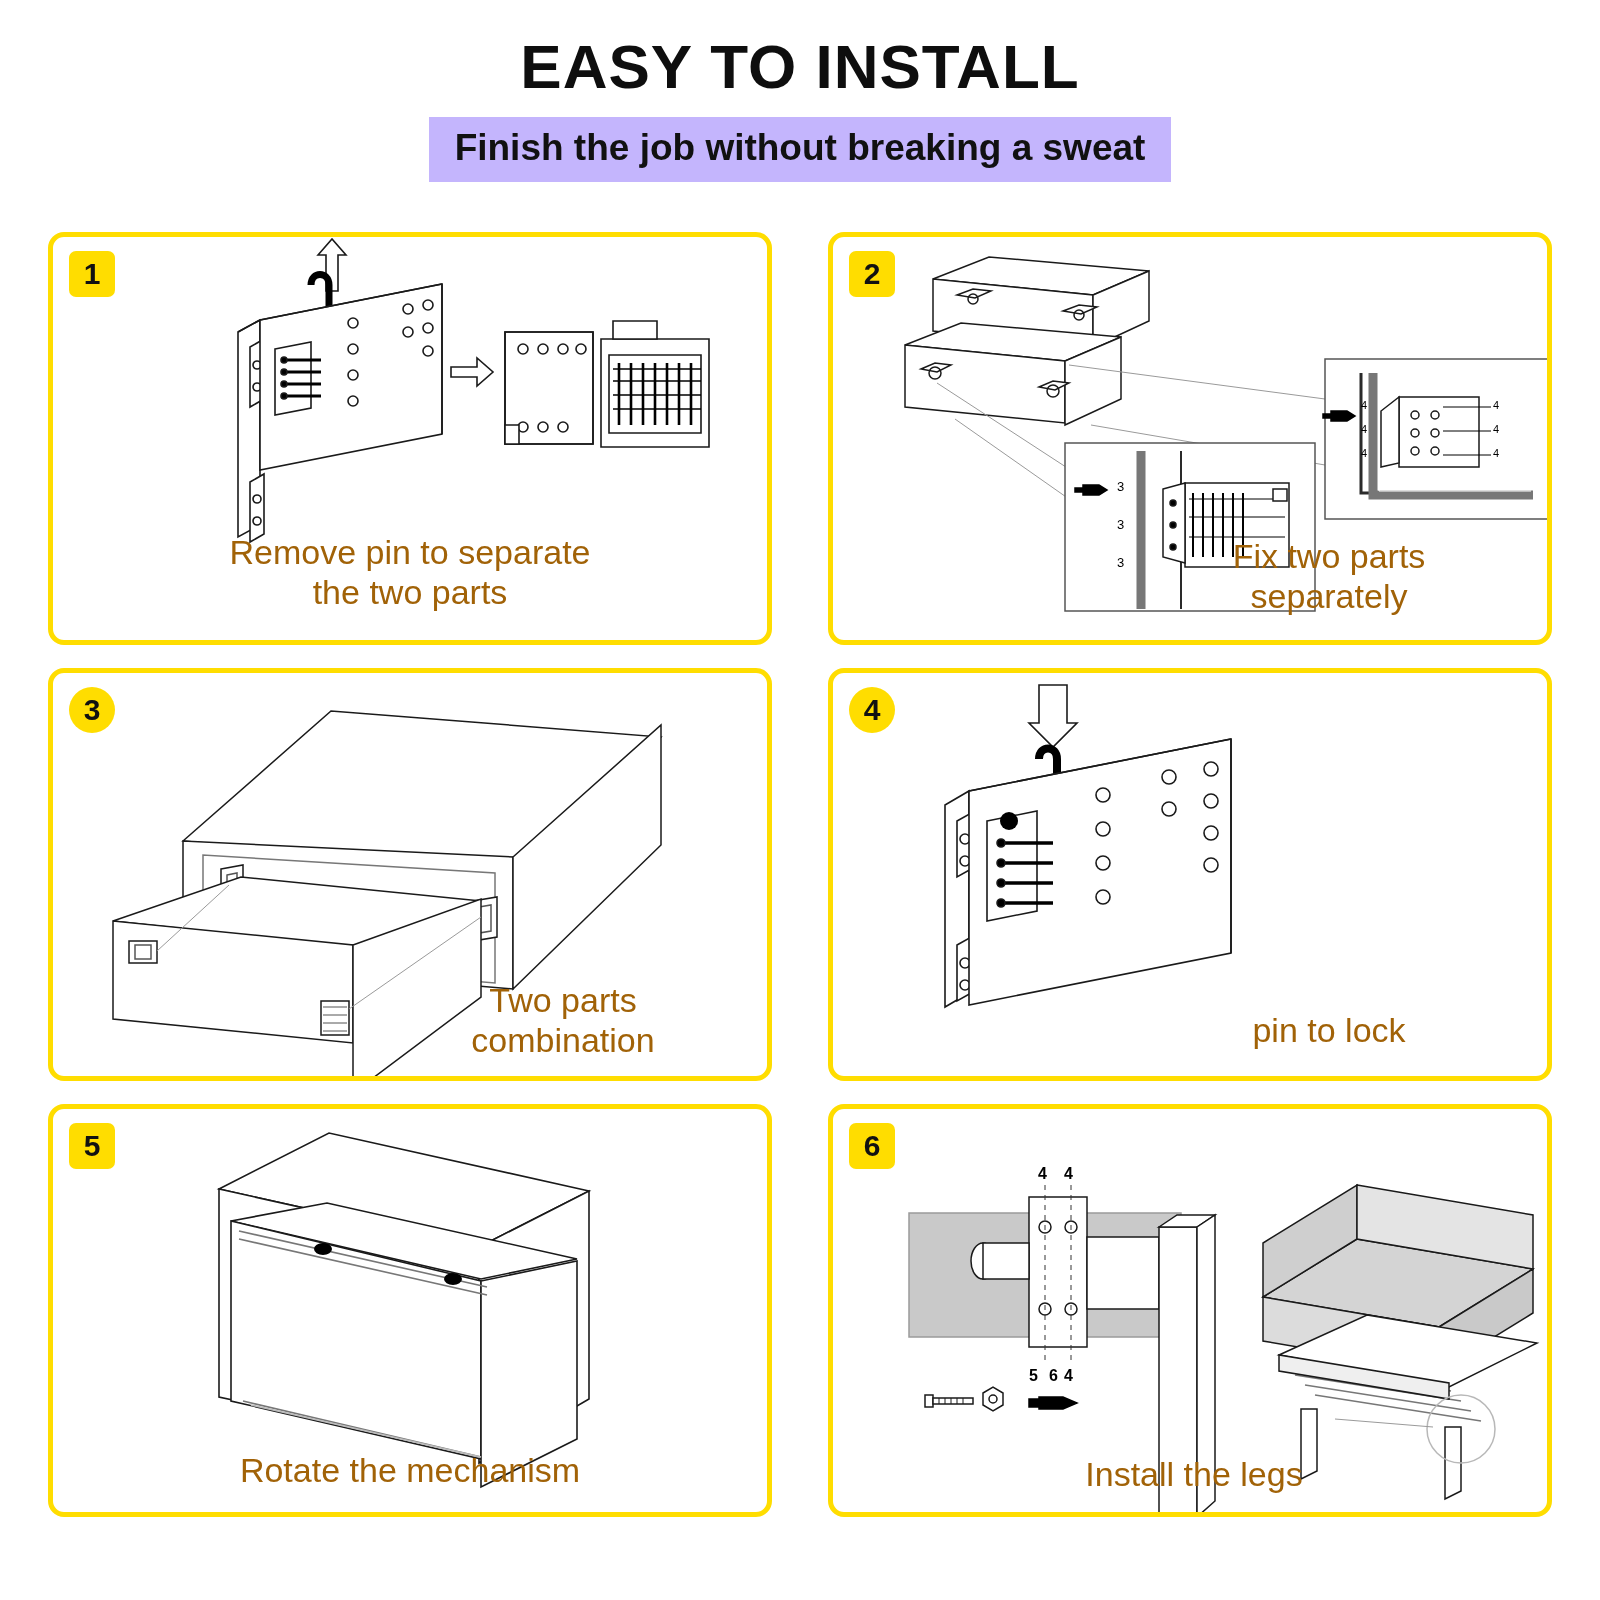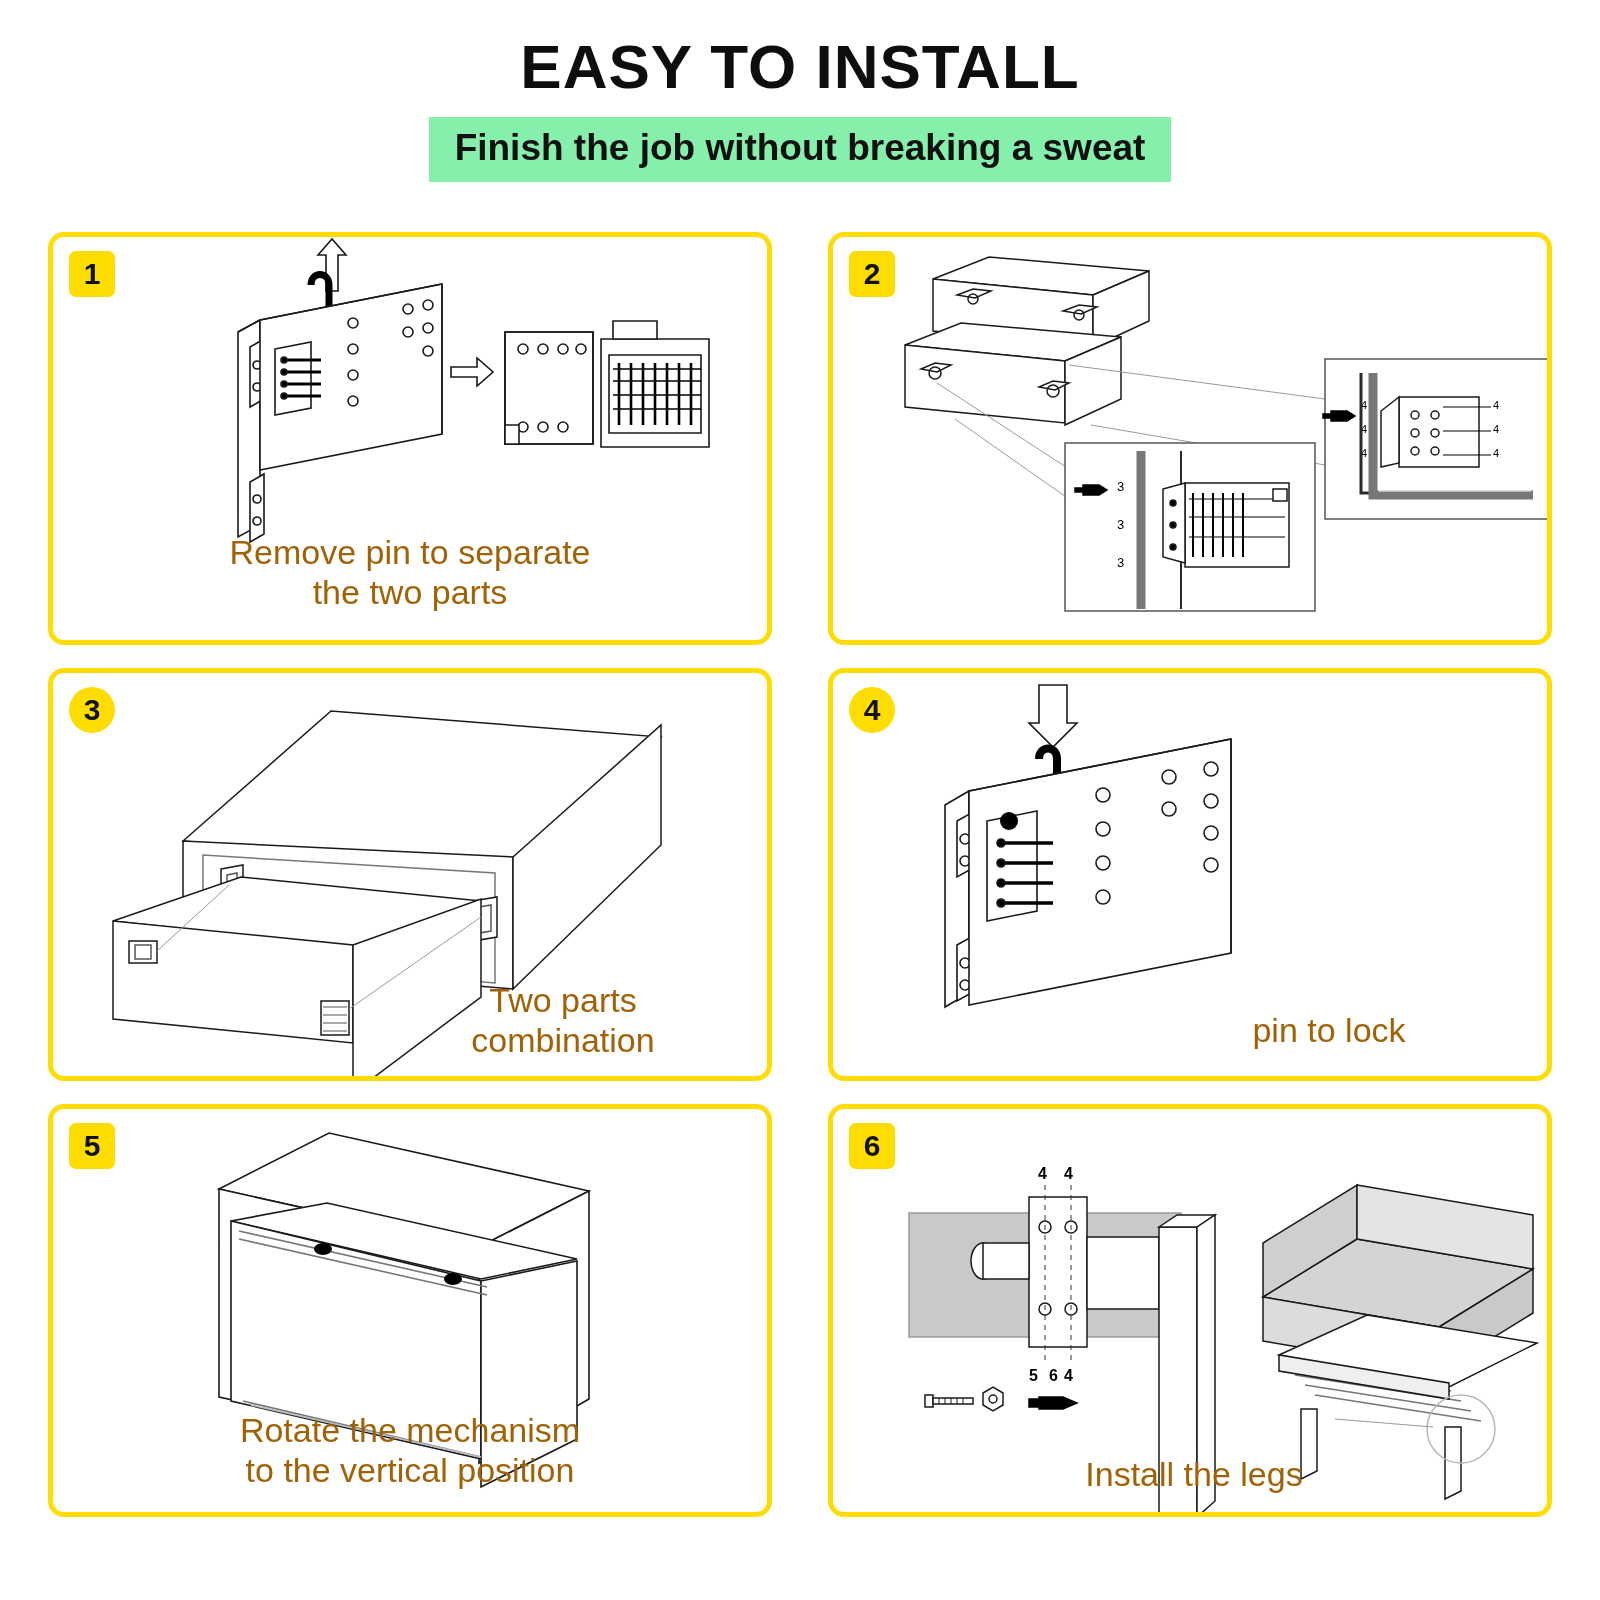--- a/index.html
+++ b/index.html
@@ -32,21 +32,21 @@
     color: #0e0e0e;
     line-height: 1.05;
     margin: 0;
   }
   .subtitle-wrap {
     margin-top: 18px;
     display: flex;
     justify-content: center;
   }
   .subtitle {
-    background: #86efac;
+    background: #c4b5fd;
     color: #111111;
     font-size: 37px;
     font-weight: bold;
     padding: 12px 26px 14px 26px;
     line-height: 1.05;
     white-space: nowrap;
     text-align: right;
   }
 
   
@@ -292,20 +292,24 @@
             <path d="M250 248 h16 l8 5 l-8 5 h-16z" fill="#000" stroke="#000"></path>
             <path d="M242 251 h8 v4 h-8z" fill="#000" stroke="#000"></path>
           </g>
           <g fill="#000" stroke="none" font-size="13">
             <text x="284" y="254">3</text>
             <text x="284" y="292">3</text>
             <text x="284" y="330">3</text>
           </g>
         </svg>
       </div>
+      <div class="caption cap-2">
+        <div>Fix two parts</div>
+        <div>separately</div>
+      </div>
     </div>
 
     <div class="card">
       <div class="badge round">3</div>
       <div class="art">
         <svg width="724" height="413" viewBox="0 0 724 413" fill="none" stroke="#1a1a1a" stroke-width="1.5">
 
           <path d="M130 168 l148 -130 l330 26 l-148 132z" fill="#fff"></path>
           <path d="M130 168 v120 l330 28 v-132z" fill="#fff"></path>
           <path d="M460 184 l148 -132 v120 l-148 144z" fill="#fff"></path>
@@ -405,21 +409,20 @@
           <path d="M186 122 l248 56" stroke="#777"></path>
           <path d="M186 130 l248 56" stroke="#777"></path>
           <ellipse cx="270" cy="140" rx="9" ry="6" fill="#000" stroke="none"></ellipse>
           <ellipse cx="400" cy="170" rx="9" ry="6" fill="#000" stroke="none"></ellipse>
           <path d="M190 292 l238 56" stroke="#777"></path>
           <path d="M198 296 l230 52" stroke="#bbb"></path>
         </svg>
       </div>
       <div class="caption cap-5">
         <div>Rotate the mechanism</div>
-        <div>to the vertical position</div>
       </div>
     </div>
 
     <div class="card">
       <div class="badge">6</div>
       <div class="art">
         <svg width="724" height="413" viewBox="0 0 724 413" fill="none" stroke="#1a1a1a" stroke-width="1.5">
 
           <rect x="76" y="104" width="272" height="124" fill="#c9c9c9" stroke="#9a9a9a"></rect>
           <rect x="196" y="88" width="58" height="150" fill="#fff" stroke="#1a1a1a"></rect>

